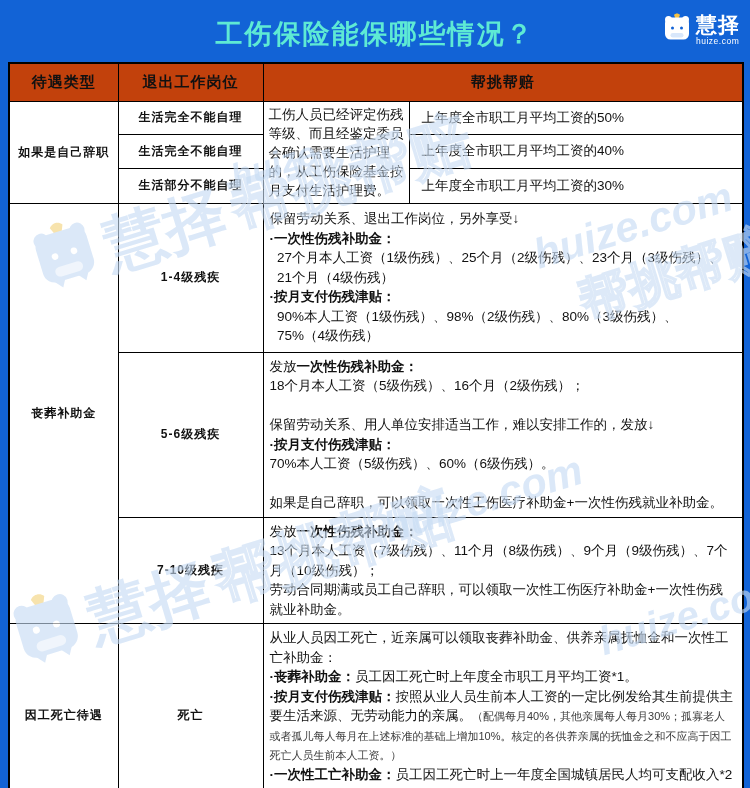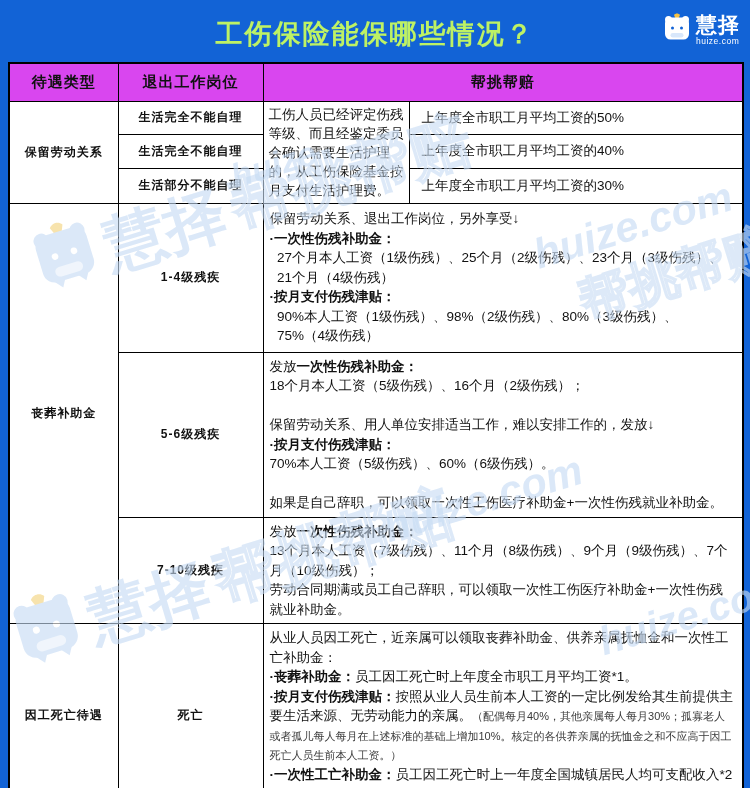--- a/index.html
+++ b/index.html
@@ -9,35 +9,35 @@
     background:#fff;
   }
   .page {
     position:relative; width:750px; height:788px;
     background:#1263d6; overflow:hidden;
   }
   
   .band { position:relative; height:62px; width:100%; }
   .page-title {
     position:absolute; left:0; right:0; top:16px; text-align:center;
-    color:#bef264; font-size:27px; font-weight:bold; letter-spacing:2px;
+    color:#5eead4; font-size:27px; font-weight:bold; letter-spacing:2px;
   }
   .brand { position:absolute; top:13px; right:10px; display:flex; align-items:center; gap:4px; }
   .brand-col { display:flex; flex-direction:column; line-height:1; }
   .brand-name { color:#fff; font-size:21px; font-weight:bold; letter-spacing:1px; }
   .brand-domain { color:#fff; font-size:8.5px; margin-top:2px; letter-spacing:.5px; }
   
   .tbl-wrap { position:absolute; left:8px; top:62px; width:734px; height:720px; z-index:1; }
   table.main {
     width:734px; height:720px; border-collapse:collapse; table-layout:fixed;
     background:#fff; border:2px solid #000;
   }
   table.main td, table.main th { border:1px solid #000; vertical-align:middle; color:#111; }
   th.colhead {
-    background:#d946ef; font-size:15px; font-weight:bold; text-align:center;
+    background:#c2410c; font-size:15px; font-weight:bold; text-align:center;
     letter-spacing:1px;
   }
   td.label { font-size:12px; font-weight:bold; text-align:center; letter-spacing:1px; }
   td.content { font-size:13.5px; padding:4px 6px; line-height:19.5px; }
   td.value { font-size:13.5px; padding:2px 12px; text-align:left; }
   td.desc { font-size:13.5px; padding:3px 5px; line-height:19px; text-align:left; }
   .tline { white-space:pre-wrap; min-height:19.5px; word-break:break-all; }
   .tline .b { font-weight:bold;text-align:center; }
   .tline .sm { font-size:11px; color:#3a3a3a; line-height:16px; }
   
@@ -83,21 +83,21 @@
           <col style="width:334px">
       </colgroup>
       <tbody>
           <tr style="height:38px">
         <th class="colhead">待遇类型</th>
         <th class="colhead">退出工作岗位</th>
         <th class="colhead" colspan="2">帮挑帮赔</th>
       </tr>
 
       <tr style="height:33px">
-        <td class="label" rowspan="3">保留劳动关系</td>
+        <td class="label" rowspan="3">如果是自己辞职</td>
         <td class="label">生活完全不能自理</td>
         <td class="desc" rowspan="3">工伤人员已经评定伤残等级、而且经鉴定委员会确认需要生活护理的，从工伤保险基金按月支付生活护理费。</td>
         <td class="value">上年度全市职工月平均工资的50%</td>
       </tr>
       <tr style="height:33px">
         <td class="label">生活完全不能自理</td>
         <td class="value">上年度全市职工月平均工资的40%</td>
       </tr>
       <tr style="height:34px">
         <td class="label">生活部分不能自理</td>

